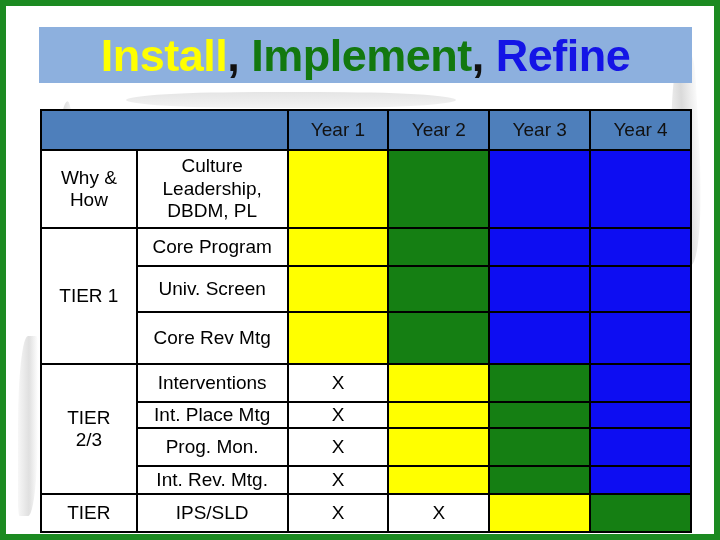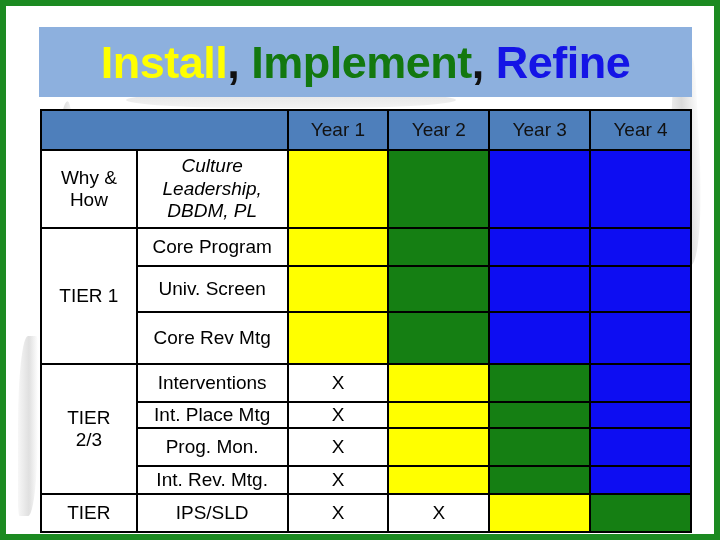--- a/index.html
+++ b/index.html
@@ -62,21 +62,21 @@
     background: linear-gradient(90deg,#f6f6f6 0%,#dcdcdc 55%,#ffffff 100%);
     opacity: .9;
   }
 
   
   #title-banner {
     position: absolute;
     left: 33px;
     top: 21px;
     width: 653px;
-    height: 70px;
+    height: 56px;
     background: #8DB0DE;
     display: flex;
     align-items: center;
     justify-content: center;
     z-index: 3;
   }
   #title-text {
     font-size: 45px;
     font-weight: bold;
     line-height: 1;
@@ -123,21 +123,21 @@
     height: 38px;
     font-weight: normal;
     font-size: 19px;
     color: #111111;
   }
   #matrix thead th.blank-head {
     border-right: 2px solid #000;
   }
 
   
-  tr.row-why td.tint { background: #D3DAE9; font-style: italic; }
+  tr.row-why td.tint { background: #D3DAE9; }
   td.cat-why { background: #D3DAE9; font-size: 19px; }
 
   
   td.cat-merge {
     vertical-align: top;
     padding-top: 5px;
   }
 
   
   .fill-yellow { background: #FFFF00 !important; }

